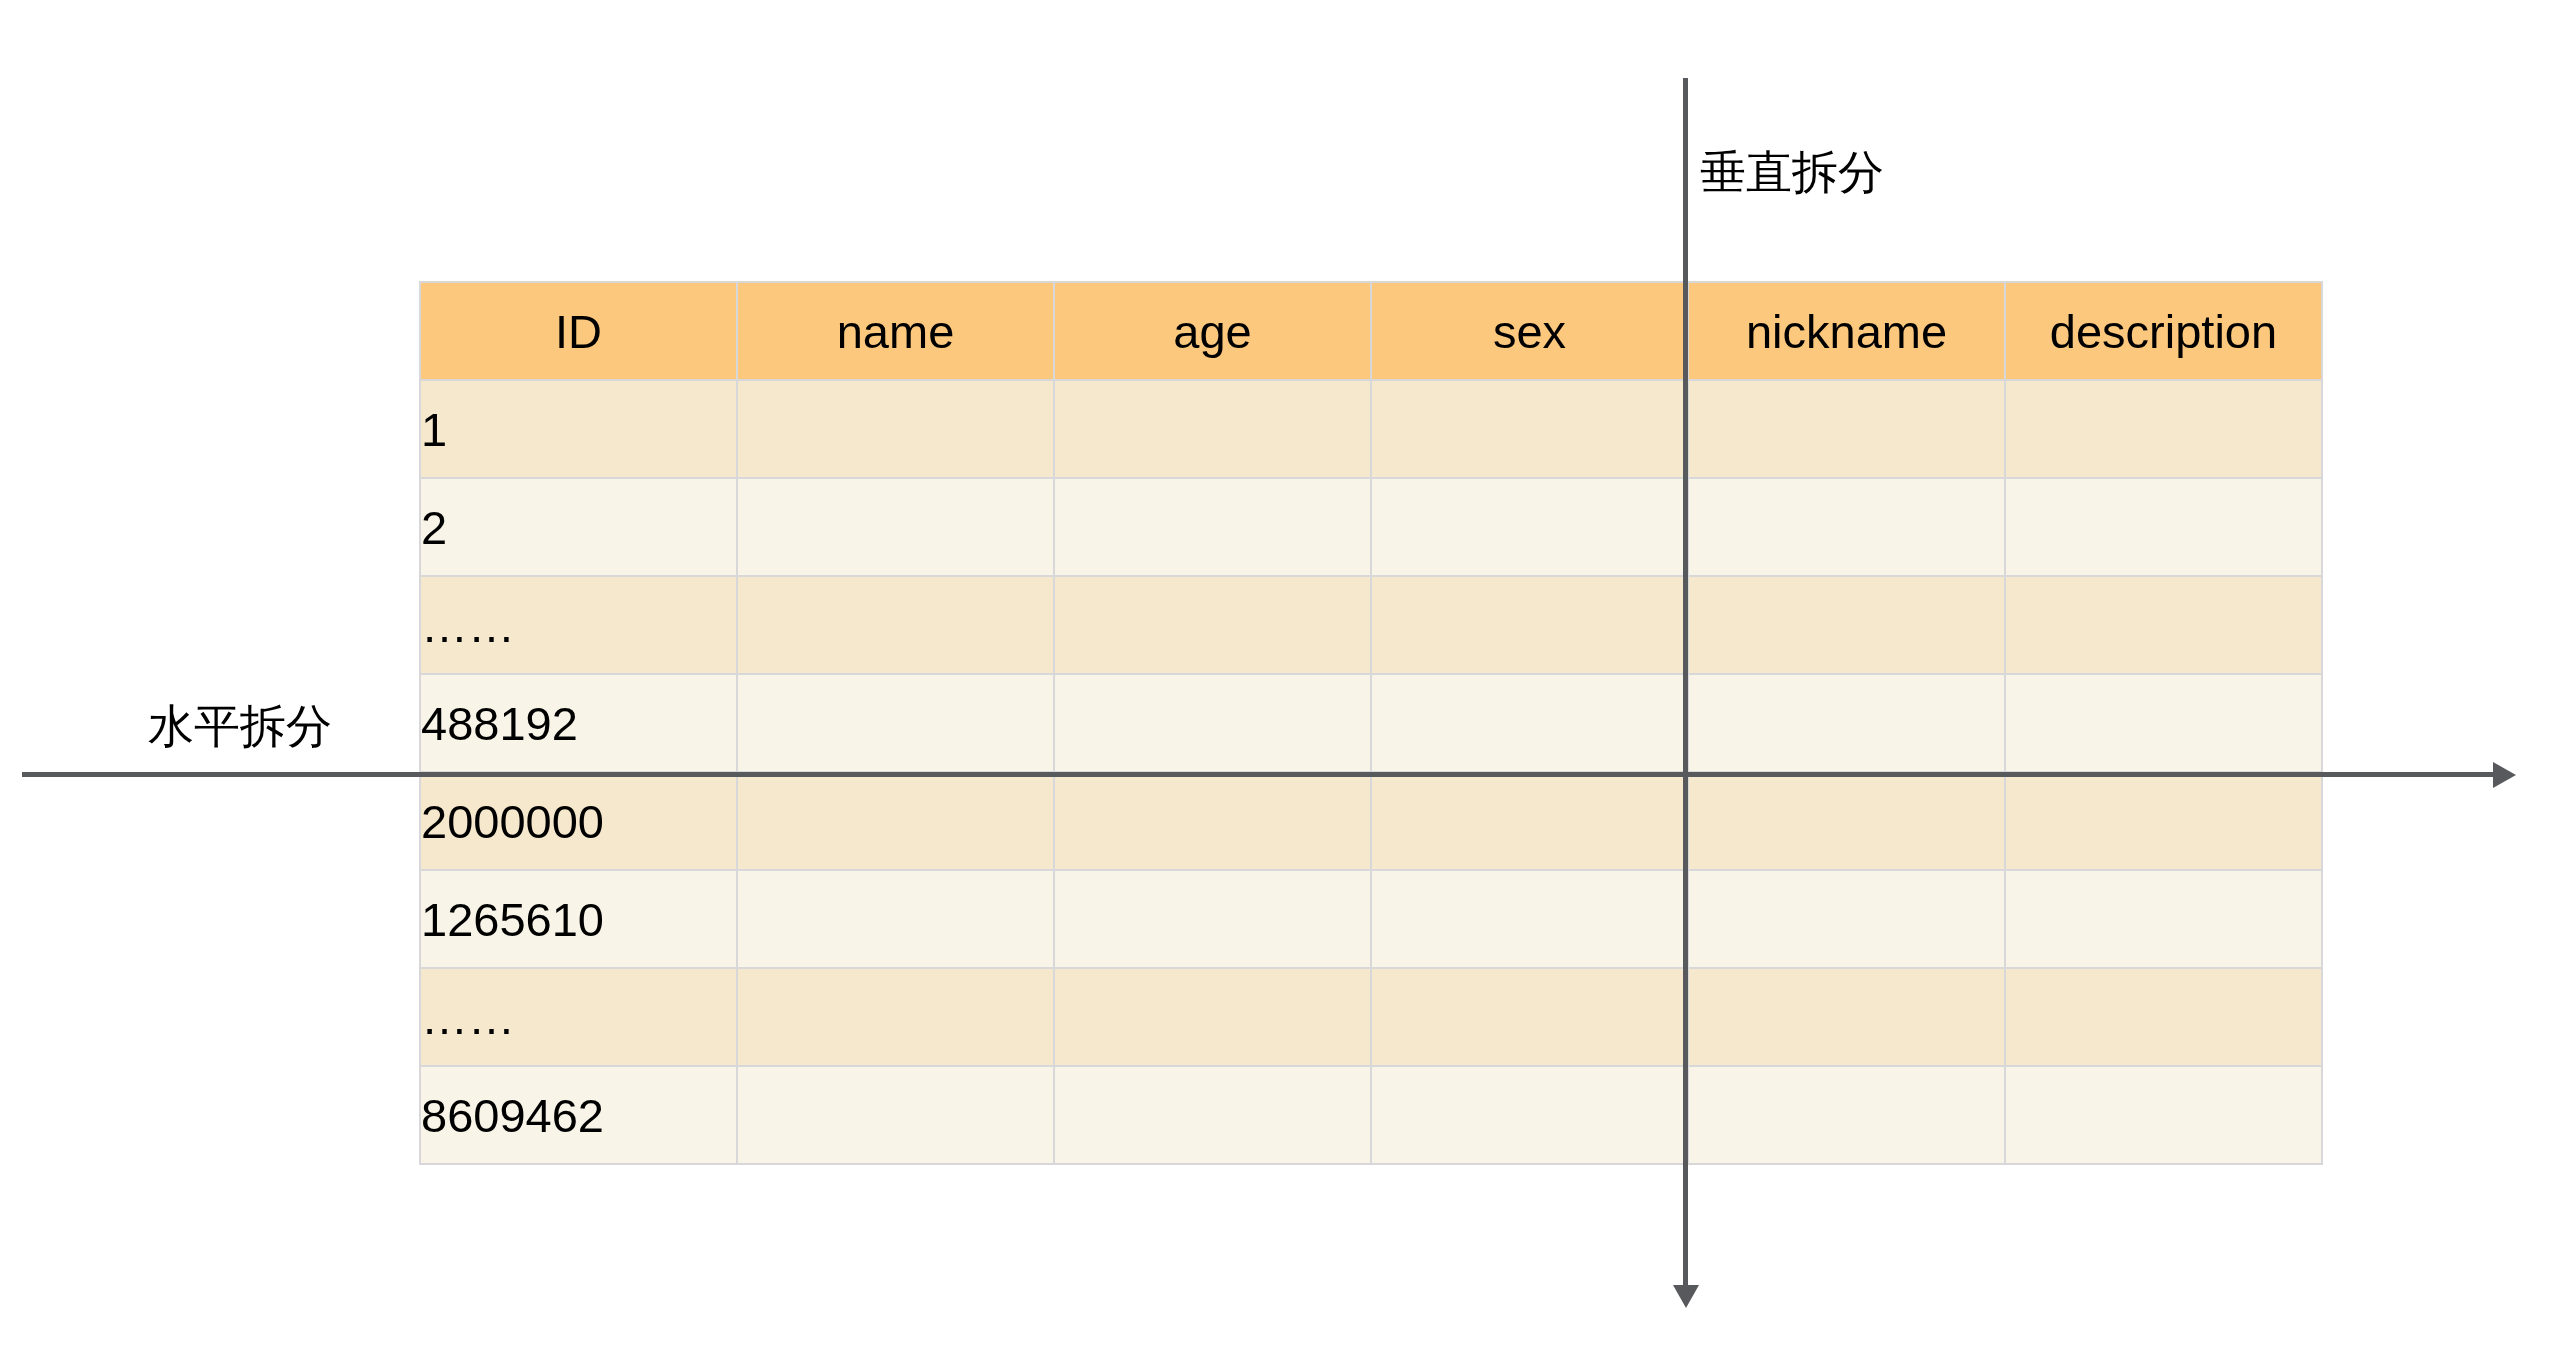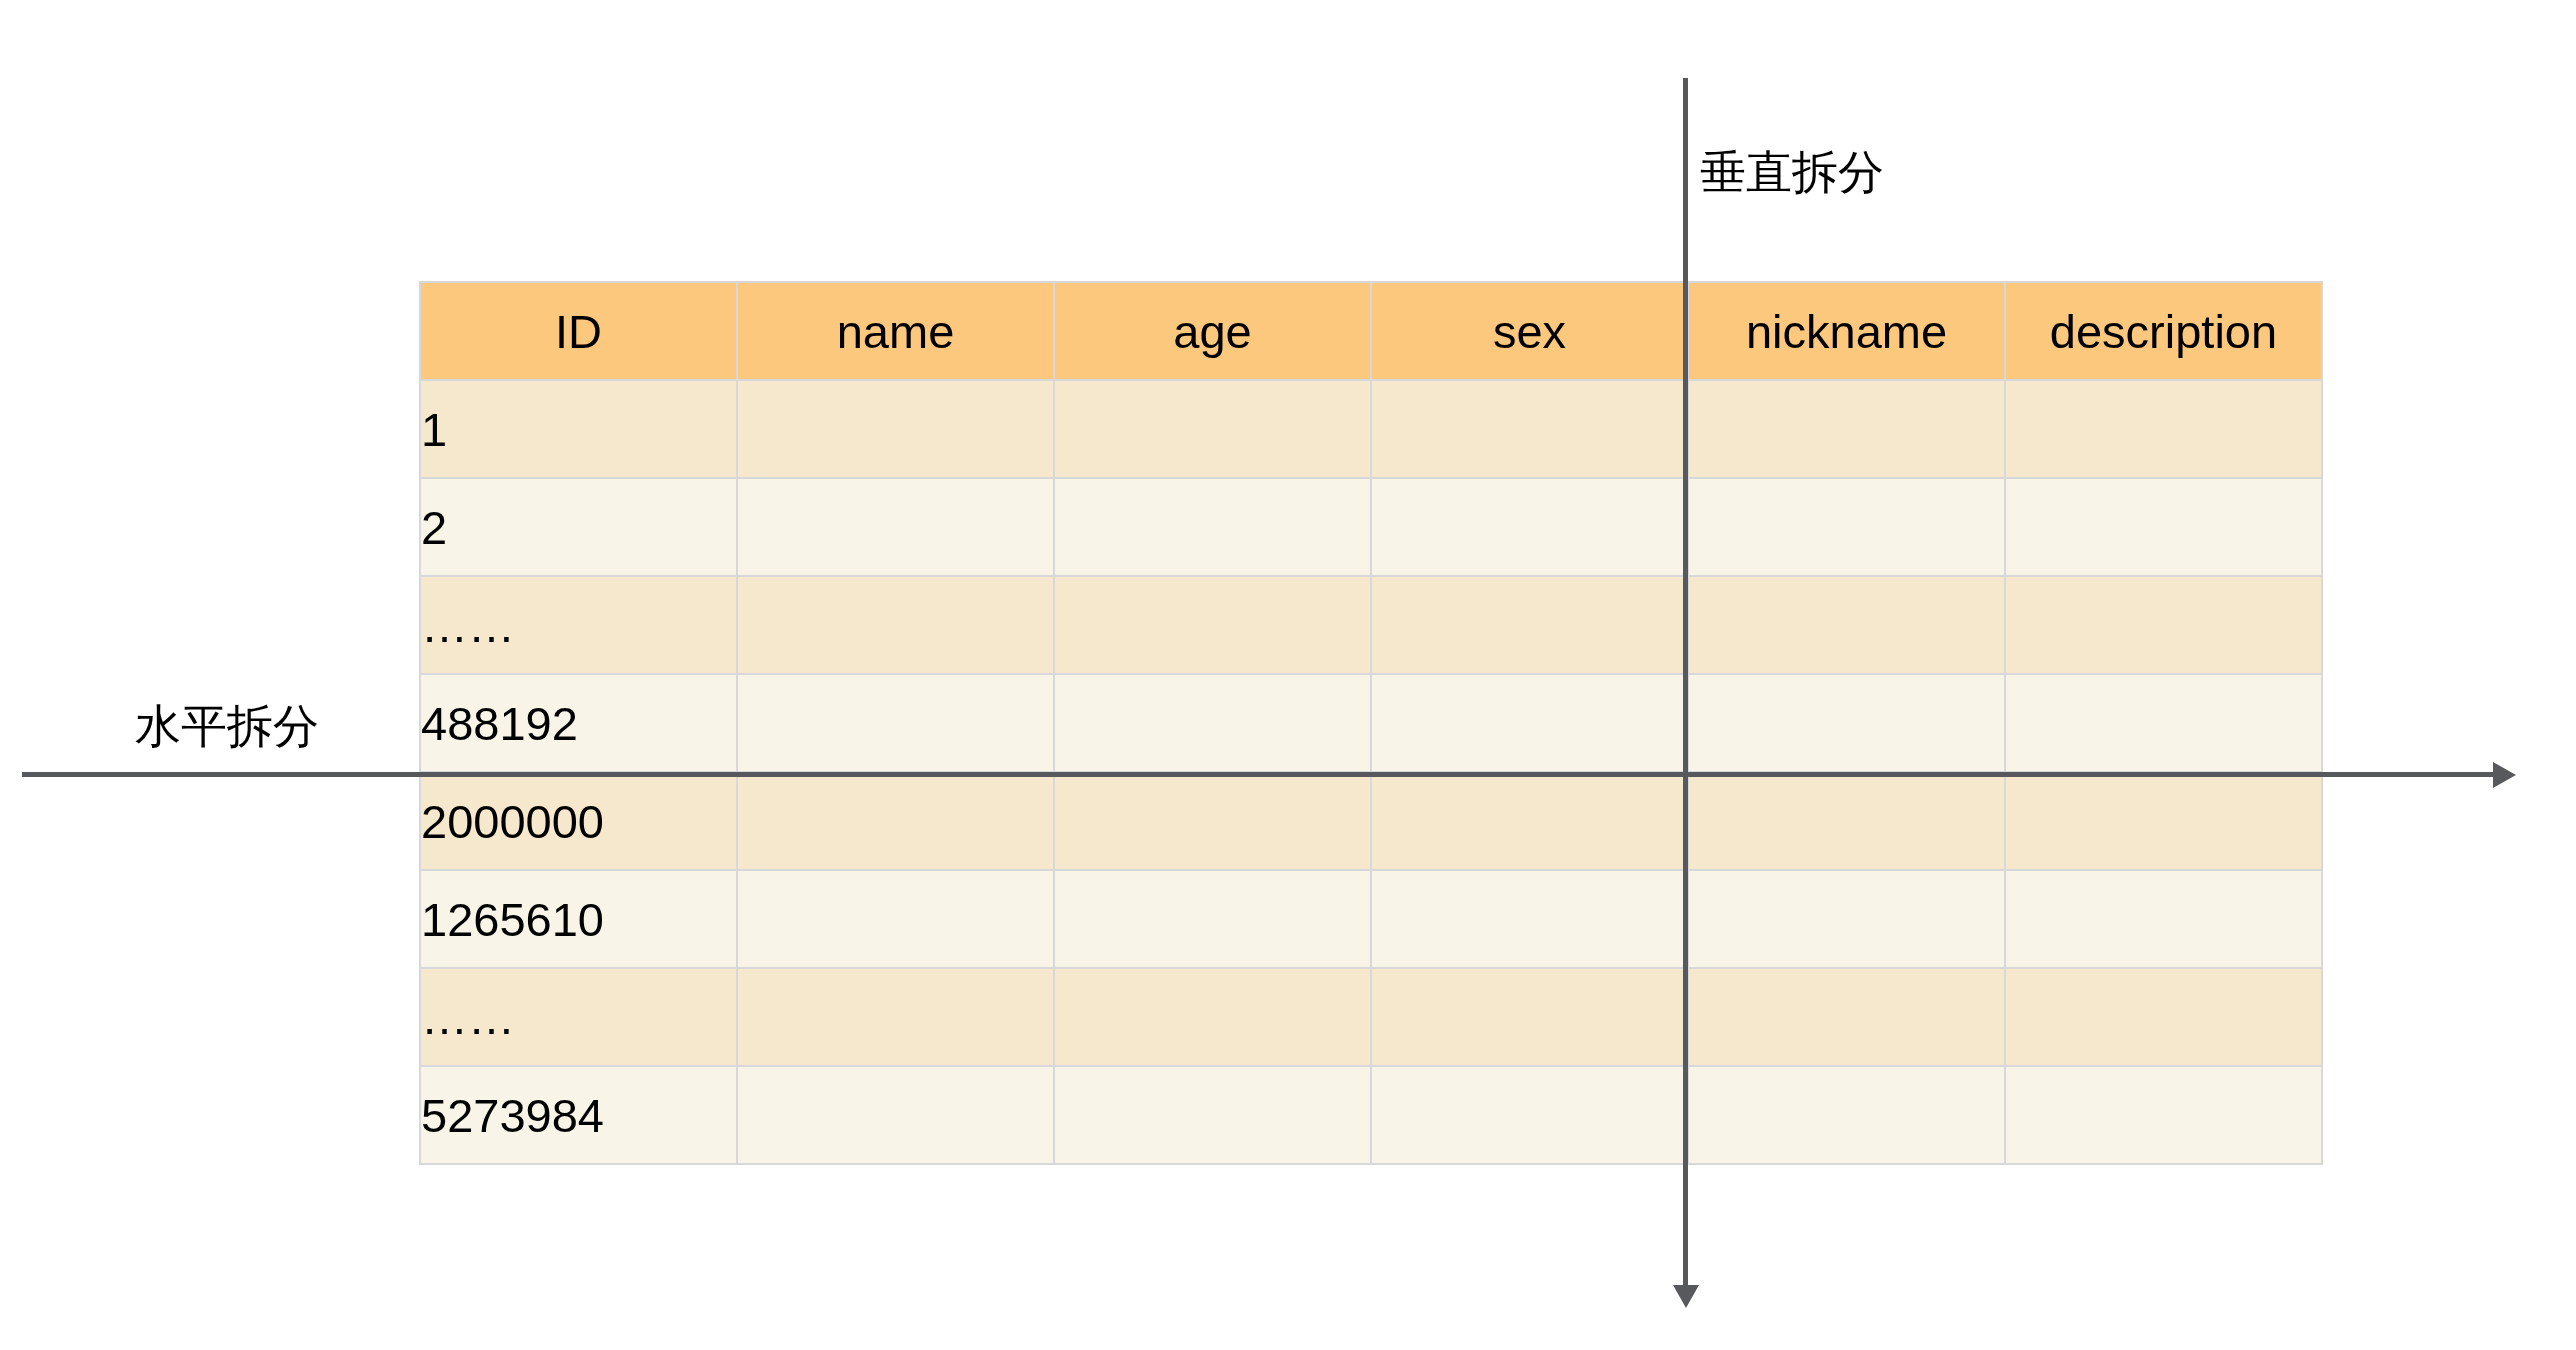--- a/index.html
+++ b/index.html
@@ -64,21 +64,21 @@
   }
   .split-label{
     position:absolute;
     font-size:46px;
     line-height:1.05;
     color:var(--text);
     white-space:nowrap;
     z-index:3;
   }
   .v-label{ left:1700px; top:148px; }
-  .h-label{ left:135px; top:702px; }
+  .h-label{ left:148px; top:702px; }
 </style>
 </head>
 <body>
 
 <div class="canvas">
 
   <table class="user-table">
     <thead>
       <tr>
           <th>ID</th>
@@ -140,21 +140,21 @@
         </tr>
         <tr class="dark">
           <td>……</td>
           <td></td>
           <td></td>
           <td></td>
           <td></td>
           <td></td>
         </tr>
         <tr class="light">
-          <td>5273984</td>
+          <td>8609462</td>
           <td></td>
           <td></td>
           <td></td>
           <td></td>
           <td></td>
         </tr>
       </tbody>
   </table>
 
   <div class="shaft v-shaft"></div>

